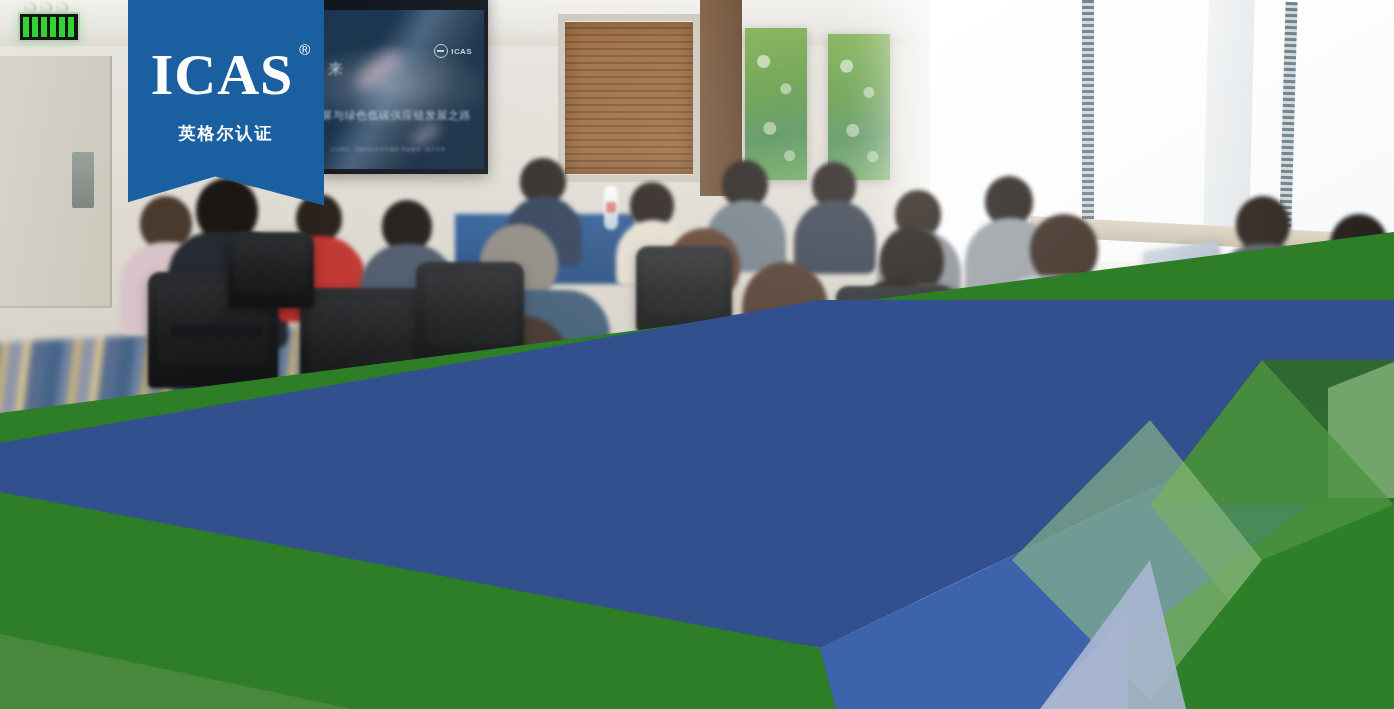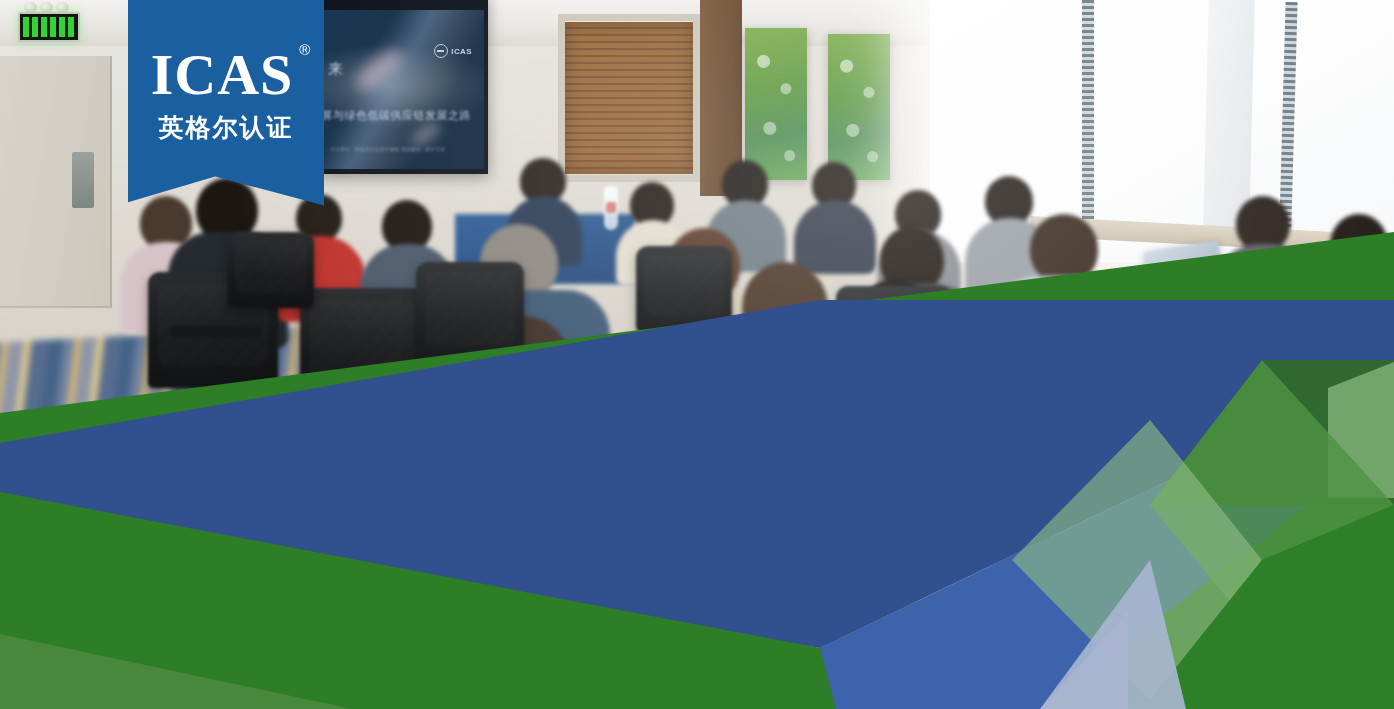--- a/index.html
+++ b/index.html
@@ -389,24 +389,24 @@
   #logo-reg {
     position: absolute;
     right: -10px; top: -4px;
     font-family: "Liberation Sans", sans-serif;
     font-size: 15px;
     font-weight: normal;
   }
   #logo-cn {
     color: #ffffff;
     font-family: "DejaVu Sans", sans-serif;
-    font-size: 25px;
+    font-size: 17px;
     font-weight: bold;
     letter-spacing: 2px;
-    margin-top: 7px;
+    margin-top: 18px;
   }
 
   
   .shape {
     position: absolute;
     left: 0; top: 0;
     width: 1394px; height: 709px;
     pointer-events: none;
   }
 

